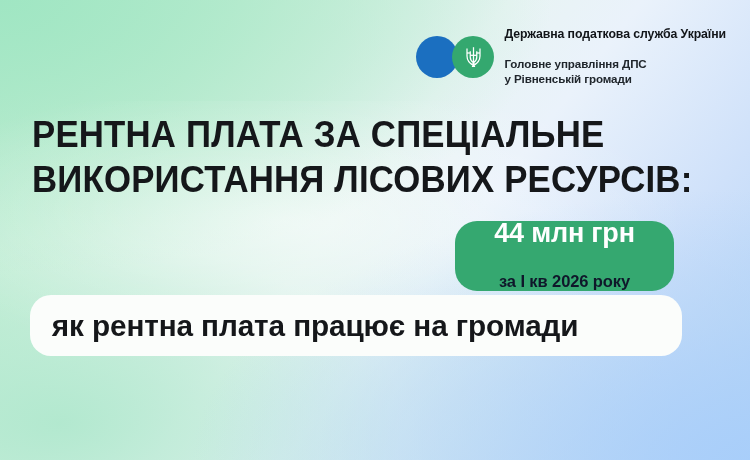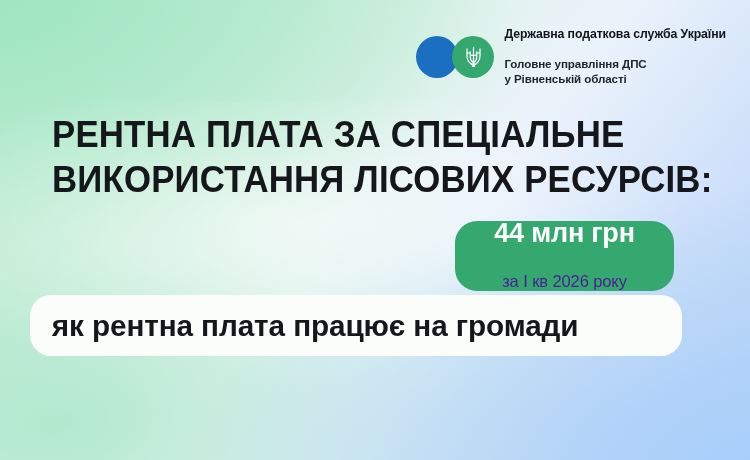--- a/index.html
+++ b/index.html
@@ -93,21 +93,21 @@
     color: #20262c;
     letter-spacing: -0.1px;
     line-height: 1.30;
     white-space: nowrap;
   }
   .org-line2 { margin-top: 14px; }
 
   
   .headline {
     position: absolute;
-    left: 52px;
+    left: 32px;
     top: 112px;
     width: 690px;
     z-index: 4;
   }
   .headline-line {
     font-family: "Liberation Sans Narrow", "Liberation Sans", sans-serif;
     font-size: 37px;
     font-weight: bold;
     color: #15171a;
     text-transform: uppercase;
@@ -153,22 +153,22 @@
   .amount-value {
     font-size: 27px;
     font-weight: bold;
     color: #ffffff;
     line-height: 1.08;
     letter-spacing: -0.2px;
     white-space: nowrap;
   }
   .amount-caption {
     font-size: 16.5px;
-    font-weight: normal;
-    color: #4c1d95;
+    font-weight: bold;
+    color: #0f172a;
     line-height: 1.15;
     margin-top: 2px;
     letter-spacing: -0.1px;
     white-space: nowrap;
   }
 
   
   .pill {
     position: absolute;
     left: 30px;
@@ -218,21 +218,21 @@
               <path d="M7.9 21.4 H11.1"></path>
             </g>
           </svg>
         </span>
       </div>
     </div>
 
     <div class="logo-text">
       <div class="org-line1">Державна податкова служба України</div>
       <div class="org-line2">Головне управління ДПС</div>
-      <div class="org-line3">у Рівненській області</div>
+      <div class="org-line3">у Рівненській громади</div>
     </div>
   </div>
 
   <div class="headline">
     <div class="headline-line">РЕНТНА ПЛАТА ЗА СПЕЦІАЛЬНЕ</div>
     <div class="headline-line">ВИКОРИСТАННЯ ЛІСОВИХ РЕСУРСІВ:</div>
   </div>
 
 
   <div class="amount-badge">

